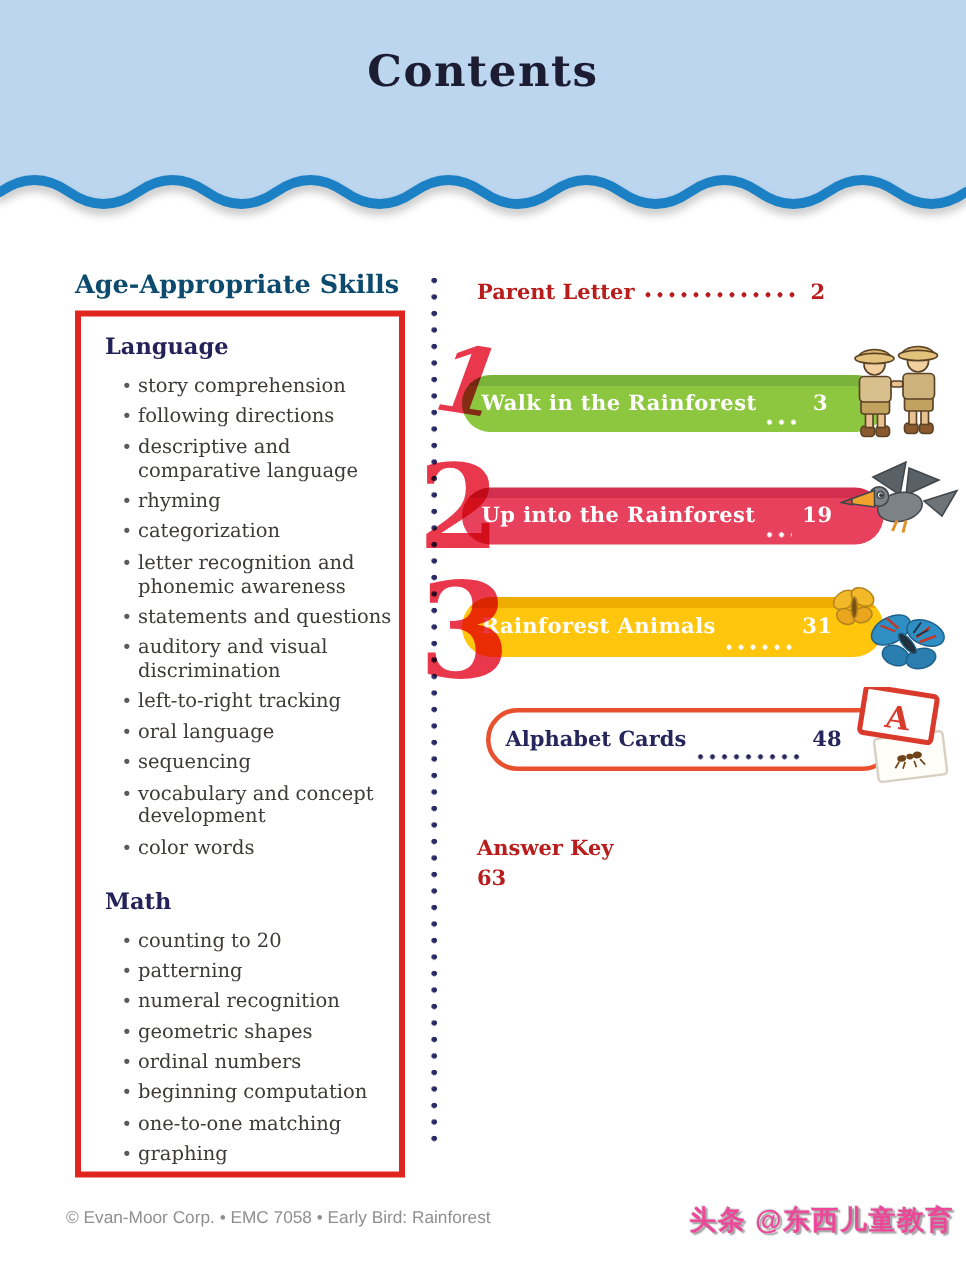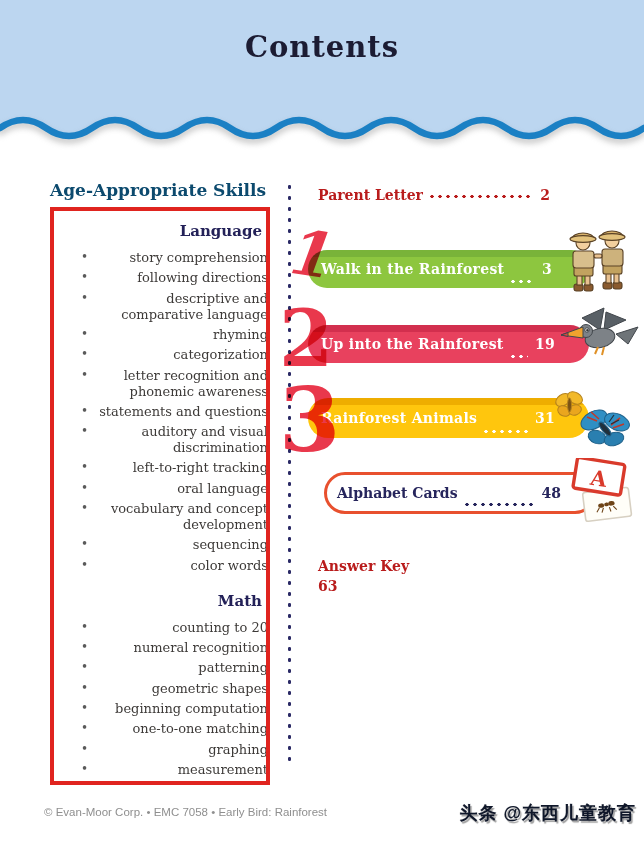--- a/index.html
+++ b/index.html
@@ -6,21 +6,21 @@
   .page{position:relative;width:644px;height:841px;background:#fff;overflow:hidden;
         font-family:"DejaVu Serif","Liberation Serif",serif;}
   
   .header-wave{position:absolute;top:0;left:0;}
   .contents-title{position:absolute;top:30px;left:0;width:100%;text-align:center;
         font-size:29px;font-weight:bold;color:#1c1c33;letter-spacing:1px;}
   
   .skills-col{position:absolute;left:50px;top:180px;width:220px;}
   .skills-title{font-size:17px;font-weight:bold;color:#0c4a6e;margin:0 0 7px 0;}
   .skills-box{border:4px solid #e0241f;height:578px;box-sizing:border-box;
-        padding:6px 4px 6px 14px;overflow:hidden;text-align:right;}
+        padding:6px 4px 6px 14px;overflow:hidden;}
   .section-heading{font-size:15px;font-weight:bold;color:#232158;margin:5px 0 10px 2px;}
   .section-heading.math{margin-top:18px;}
   ul.skill-list{list-style:none;margin:0;padding:0 0 0 24px;}
   ul.skill-list li{position:relative;width:176px;font-size:13px;line-height:1.22;
         color:#3d3a38;margin-bottom:4.5px;}
   ul.skill-list li::before{content:"•";position:absolute;left:-11px;top:0;
         color:#5a5a5a;font-size:12px;}
   
   .divider-dots{position:absolute;left:287px;top:184px;width:5px;height:578px;
         background-image:radial-gradient(circle at 2.5px 3px,#2b2a66 1.7px,transparent 2px);
@@ -58,21 +58,21 @@
         mix-blend-mode:multiply;opacity:.92;font-family:"DejaVu Serif",serif;}
   .mark-1{left:291px;top:224px;font-size:62px;transform:rotate(9deg);font-style:italic;}
   .mark-2{left:279px;top:300px;font-size:78px;}
   .mark-3{left:279px;top:376px;font-size:88px;}
   
   .footer{position:absolute;left:44px;top:806px;
         font-family:"Liberation Sans","DejaVu Sans",sans-serif;
         font-size:11.5px;color:#8f8f8f;}
   .watermark{position:absolute;right:8px;top:801px;
         font-family:"Liberation Sans","DejaVu Sans",sans-serif;
-        font-size:18px;font-weight:bold;color:#0f172a;letter-spacing:1px;
+        font-size:18px;font-weight:bold;color:#ec4899;letter-spacing:1px;
         text-shadow:1.5px 1.5px 1px #9e9e9e,-0.5px -0.5px 0 #d8d8d8;}
 </style>
 </head>
 <body>
 
 <div class="page">
 
   <svg class="header-wave" width="644" height="152" viewBox="0 0 644 152">
     <path fill="#BCD6F0" d="M0,128 Q23,112 46,128 T92,128 T138,128 T184,128 T230,128 T276,128 T322,128 T368,128 T414,128 T460,128 T506,128 T552,128 T598,128 T644,128 L644,0 L0,0 Z"></path>
     <path fill="none" stroke="#1B80C4" stroke-width="6.5" stroke-linecap="round" style="filter:drop-shadow(0 4px 3px rgba(110,110,110,.4));" d="M0,128 Q23,112 46,128 T92,128 T138,128 T184,128 T230,128 T276,128 T322,128 T368,128 T414,128 T460,128 T506,128 T552,128 T598,128 T644,128"></path>
@@ -87,30 +87,31 @@
         <li>story comprehension</li>
         <li>following directions</li>
         <li>descriptive and comparative language</li>
         <li>rhyming</li>
         <li>categorization</li>
         <li>letter recognition and phonemic awareness</li>
         <li>statements and questions</li>
         <li>auditory and visual discrimination</li>
         <li>left-to-right tracking</li>
         <li>oral language</li>
+        <li>sequencing</li>
         <li>vocabulary and concept development</li>
-        <li>sequencing</li>
         <li>color words</li>
       </ul>
       <div class="section-heading math">Math</div>
       <ul class="skill-list">
         <li>counting to 20</li>
+        <li>patterning</li>
         <li>numeral recognition</li>
-        <li>patterning</li>
         <li>geometric shapes</li>
+        <li>ordinal numbers</li>
         <li>beginning computation</li>
         <li>one-to-one matching</li>
         <li>graphing</li>
         <li>measurement</li>
       </ul>
     </div>
   </div>
 
   <div class="divider-dots"></div>
 

